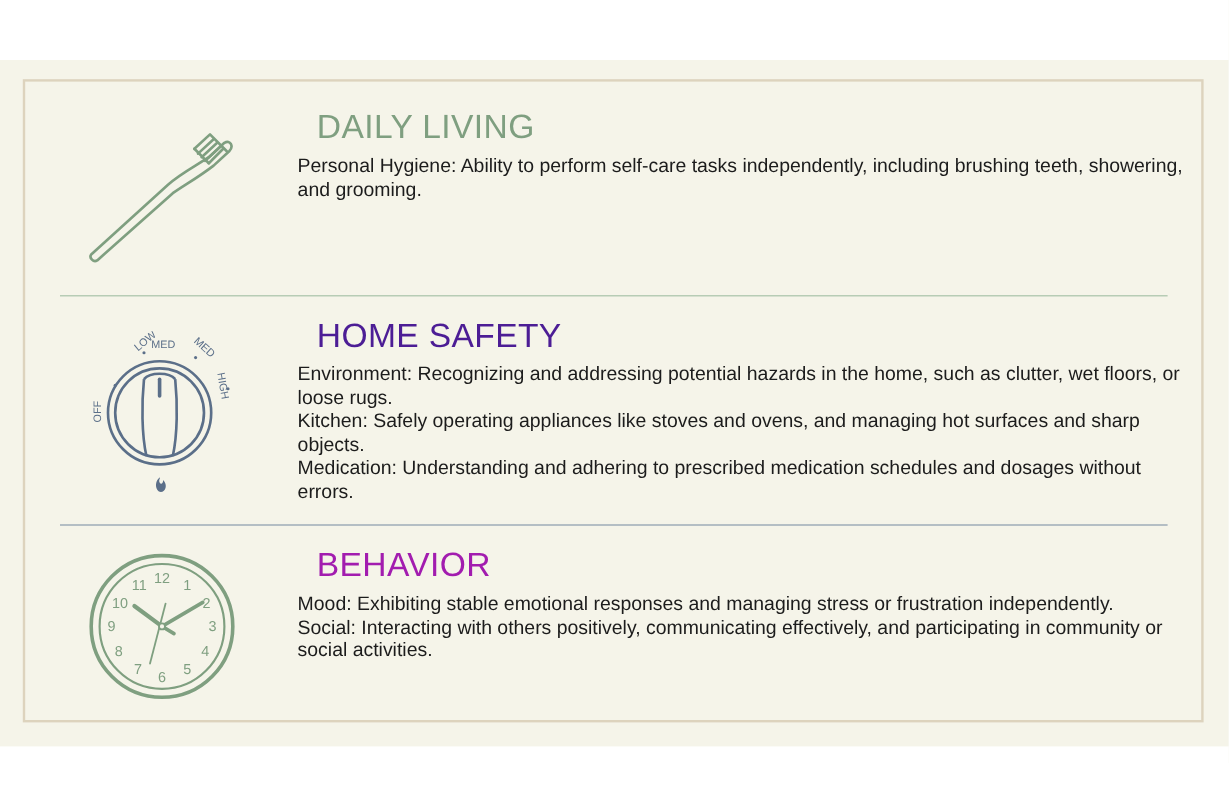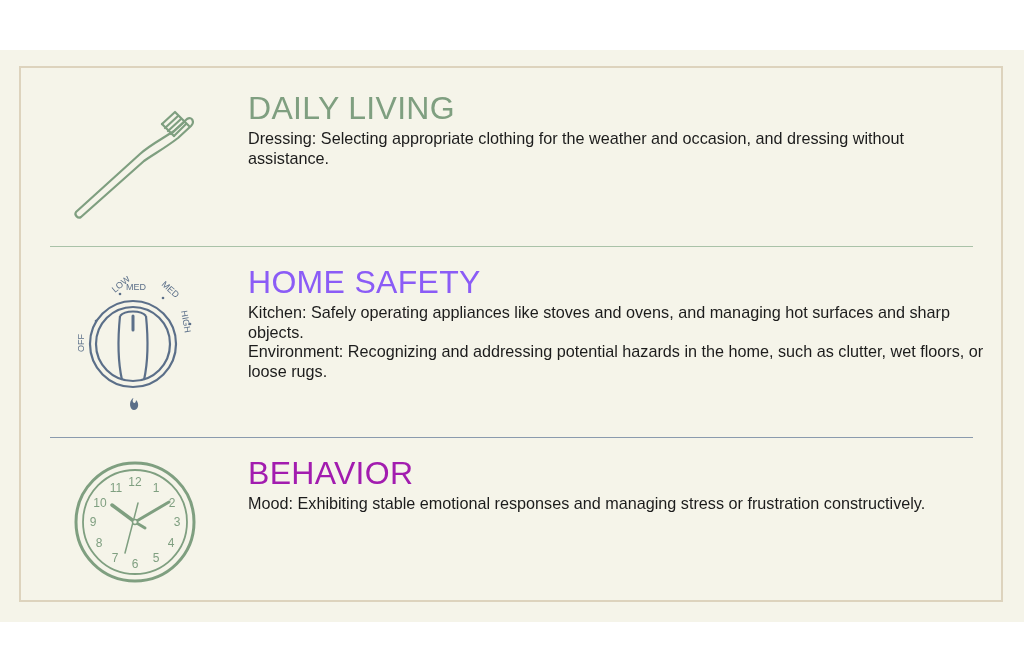--- a/index.html
+++ b/index.html
@@ -9,21 +9,21 @@
   }
   .sheet {
     position:absolute; left:0; top:50px; width:1024px; height:572px; background:#f5f4e9;
   }
   .frame {
     position:absolute; left:19px; top:16px; width:984px; height:536px;
     border:2px solid #ddd3bd; box-sizing:border-box;
   }
   .icon { position:absolute; }
   .heading {
-    position:absolute; left:248px; font-size:32px; letter-spacing:0.3px; font-weight:normal; margin:0;
+    position:absolute; left:264px; font-size:28px; letter-spacing:0.3px; font-weight:normal; margin:0;
   }
   .body {
     position:absolute; left:248px; width:740px; font-size:16.2px; line-height:19.5px; color:#1c1c1c;
   }
   .body p { margin:0; }
   .divider { position:absolute; left:50px; width:923px; height:0; }
 </style>
 </head>
 <body>
 
@@ -38,21 +38,21 @@
       <path d="M92,30 L105,18 L119,32"></path>
       <path d="M95,34 L108,22"></path>
       <path d="M98,37 L111,25"></path>
       <path d="M101,40 L114,28"></path>
       <path d="M104,42 L116,30"></path>
       <path d="M92,30 L104,42"></path>
     </g>
   </svg>
   <h2 class="heading" style="top:90px;color:#7f9f80">DAILY LIVING</h2>
   <div class="body" style="top:129px">
-    <p>Dressing: Selecting appropriate clothing for the weather and occasion, and dressing without assistance.</p>
+    <p>Personal Hygiene: Ability to perform self-care tasks independently, including brushing teeth, showering, and grooming.</p>
   </div>
 </div>
 
 <div class="divider" style="top:246px;border-top:1.5px solid #a9c2a8"></div>
 
 <div>
   <svg class="icon" style="left:70px;top:276px" width="130" height="140" viewBox="0 0 130 140">
     <g fill="#5b6f89" font-family="Liberation Sans, sans-serif" font-size="9">
       <text x="45" y="17" transform="rotate(-40 45 17)">LOW</text>
       <text x="56" y="14">MED</text>
@@ -66,24 +66,25 @@
     </g>
     <g fill="none" stroke="#5b6f89" stroke-width="2.2">
       <circle cx="63" cy="68" r="43"></circle>
       <circle cx="63" cy="68" r="37"></circle>
       <path d="M50,40 C48,60 48,86 52,104 M76,40 C78,60 78,86 74,104"></path>
       <path d="M50,40 C55,34 71,34 76,40"></path>
       <line x1="63" y1="40" x2="63" y2="54" stroke-width="3" stroke-linecap="round"></line>
     </g>
     <path d="M63,122 C58,126 60,134 64,134 C68,134 70,128 66,124 C66,127 64,128 63,126 C62,124 64,122 63,122 Z" fill="#5b6f89"></path>
   </svg>
-  <h2 class="heading" style="top:264px;color:#8b5cf6">HOME SAFETY</h2>
+  <h2 class="heading" style="top:264px;color:#4c1d95">HOME SAFETY</h2>
   <div class="body" style="top:303px">
+    <p>Environment: Recognizing and addressing potential hazards in the home, such as clutter, wet floors, or loose rugs.</p>
     <p>Kitchen: Safely operating appliances like stoves and ovens, and managing hot surfaces and sharp objects.</p>
-    <p>Environment: Recognizing and addressing potential hazards in the home, such as clutter, wet floors, or loose rugs.</p>
+    <p>Medication: Understanding and adhering to prescribed medication schedules and dosages without errors.</p>
   </div>
 </div>
 
 <div class="divider" style="top:437px;border-top:1.5px solid #8a9aad"></div>
 
 <div>
   <svg class="icon" style="left:72px;top:459px" width="126" height="126" viewBox="0 0 126 126">
     <g fill="none" stroke="#7f9f80">
       <circle cx="63" cy="63" r="59" stroke-width="3"></circle>
       <circle cx="63" cy="63" r="52" stroke-width="1.8"></circle>
@@ -105,15 +106,16 @@
     <g stroke="#7f9f80" stroke-linecap="round">
       <line x1="63" y1="63" x2="40" y2="46" stroke-width="3.5"></line>
       <line x1="63" y1="63" x2="97" y2="43" stroke-width="3"></line>
       <line x1="63" y1="63" x2="73" y2="69" stroke-width="3"></line>
       <line x1="66" y1="44" x2="53" y2="94" stroke-width="1.5"></line>
     </g>
     <circle cx="63" cy="63" r="2.5" fill="#f5f4e9" stroke="#7f9f80" stroke-width="1.5"></circle>
   </svg>
   <h2 class="heading" style="top:455px;color:#a21caf">BEHAVIOR</h2>
   <div class="body" style="top:494px">
-    <p>Mood: Exhibiting stable emotional responses and managing stress or frustration constructively.</p>
+    <p>Mood: Exhibiting stable emotional responses and managing stress or frustration independently.</p>
+    <p>Social: Interacting with others positively, communicating effectively, and participating in community or social activities.</p>
   </div>
 </div>
 
 </body></html>

